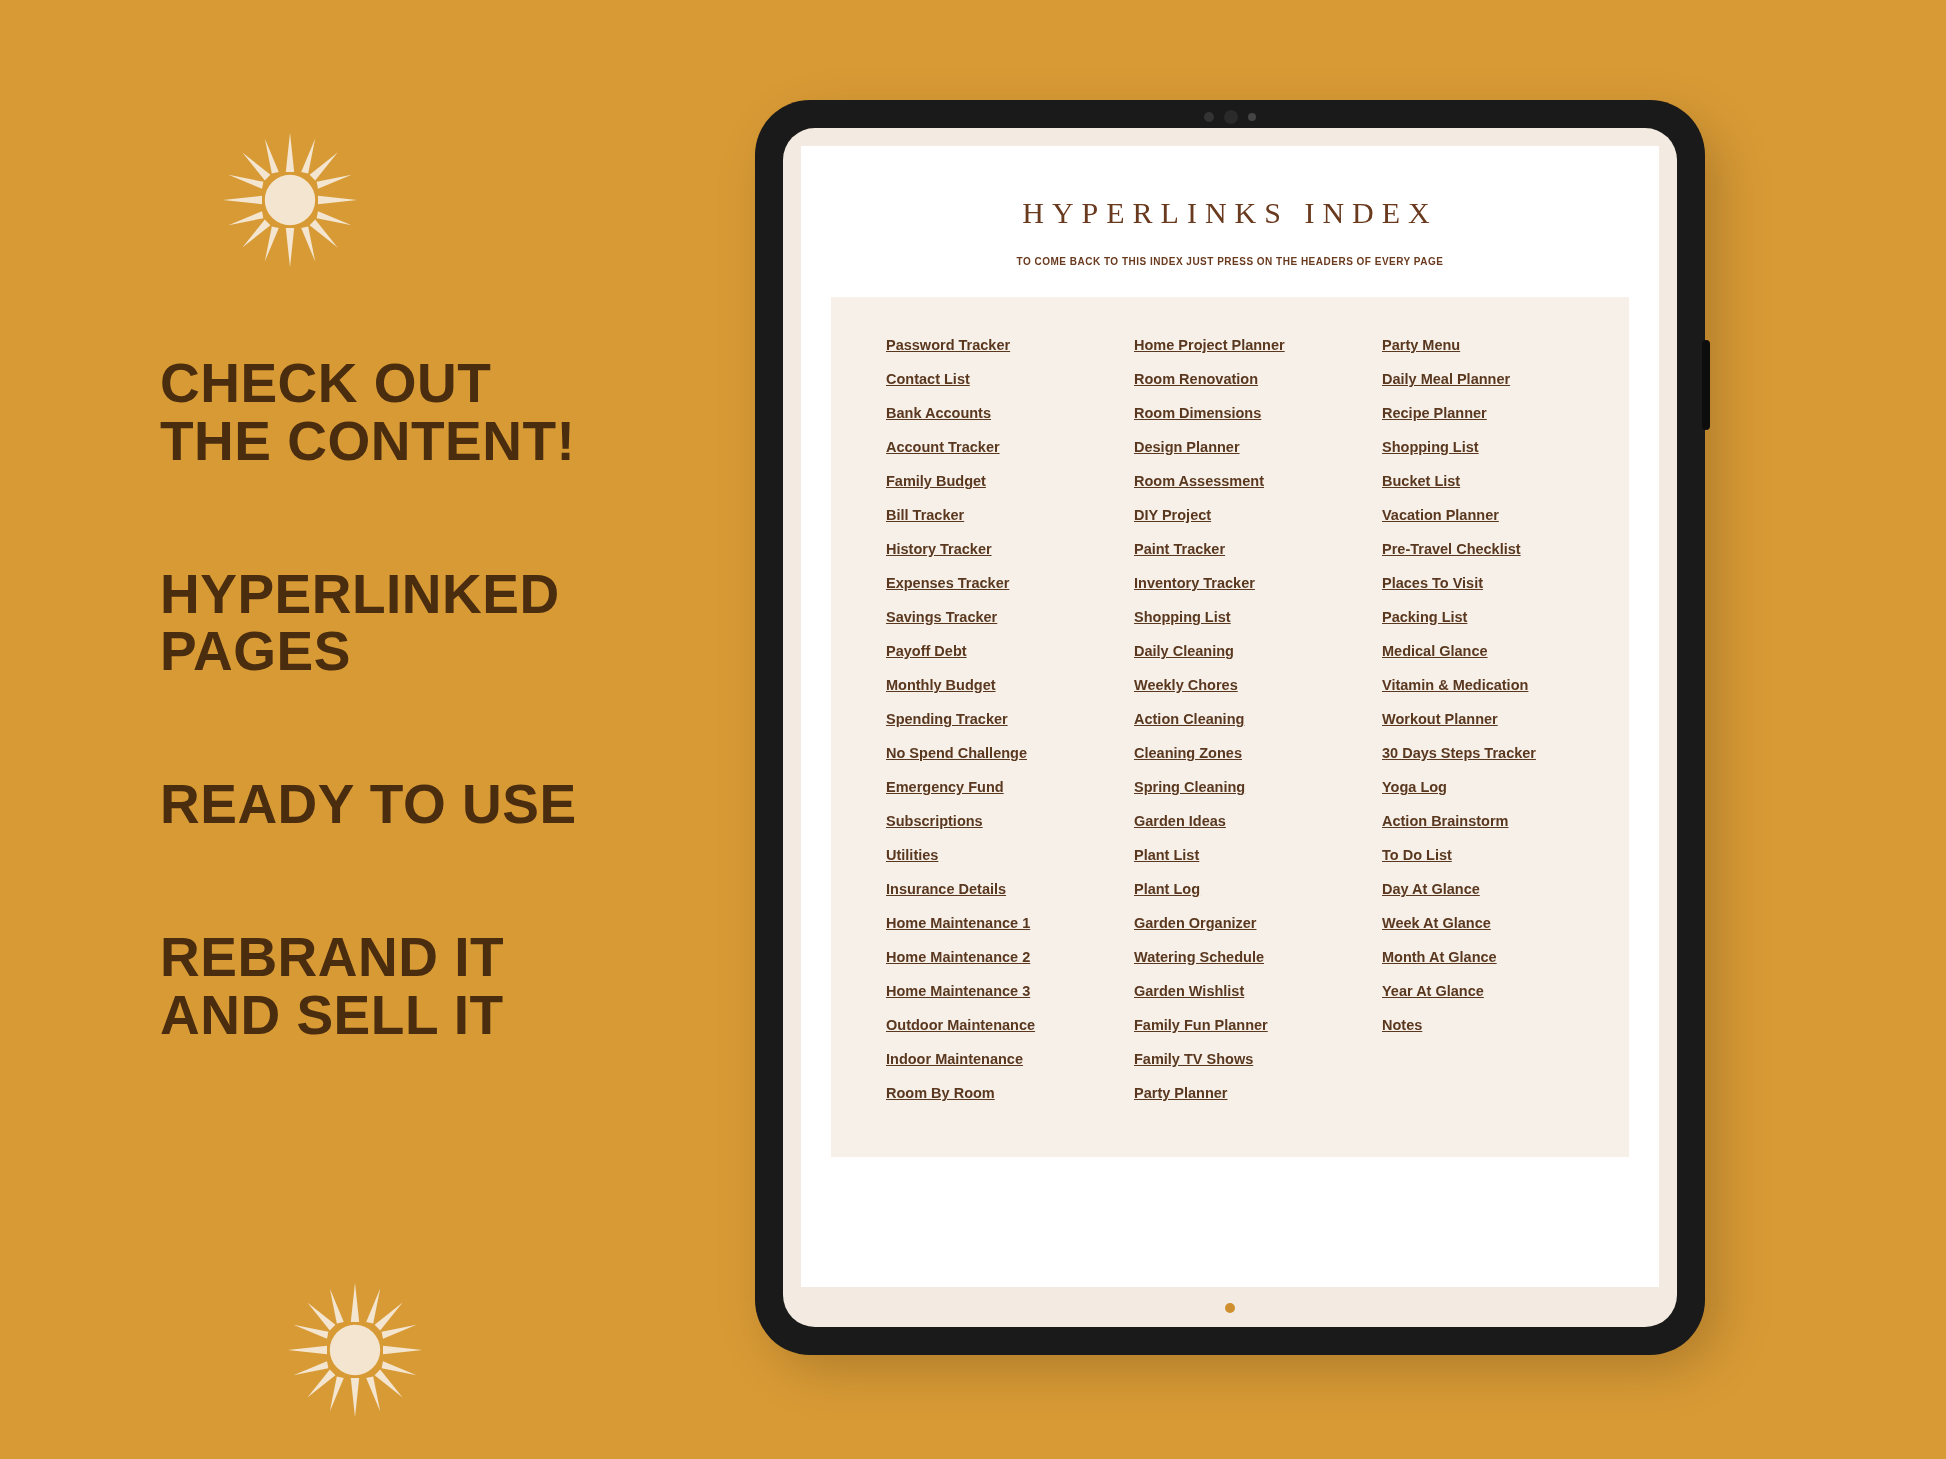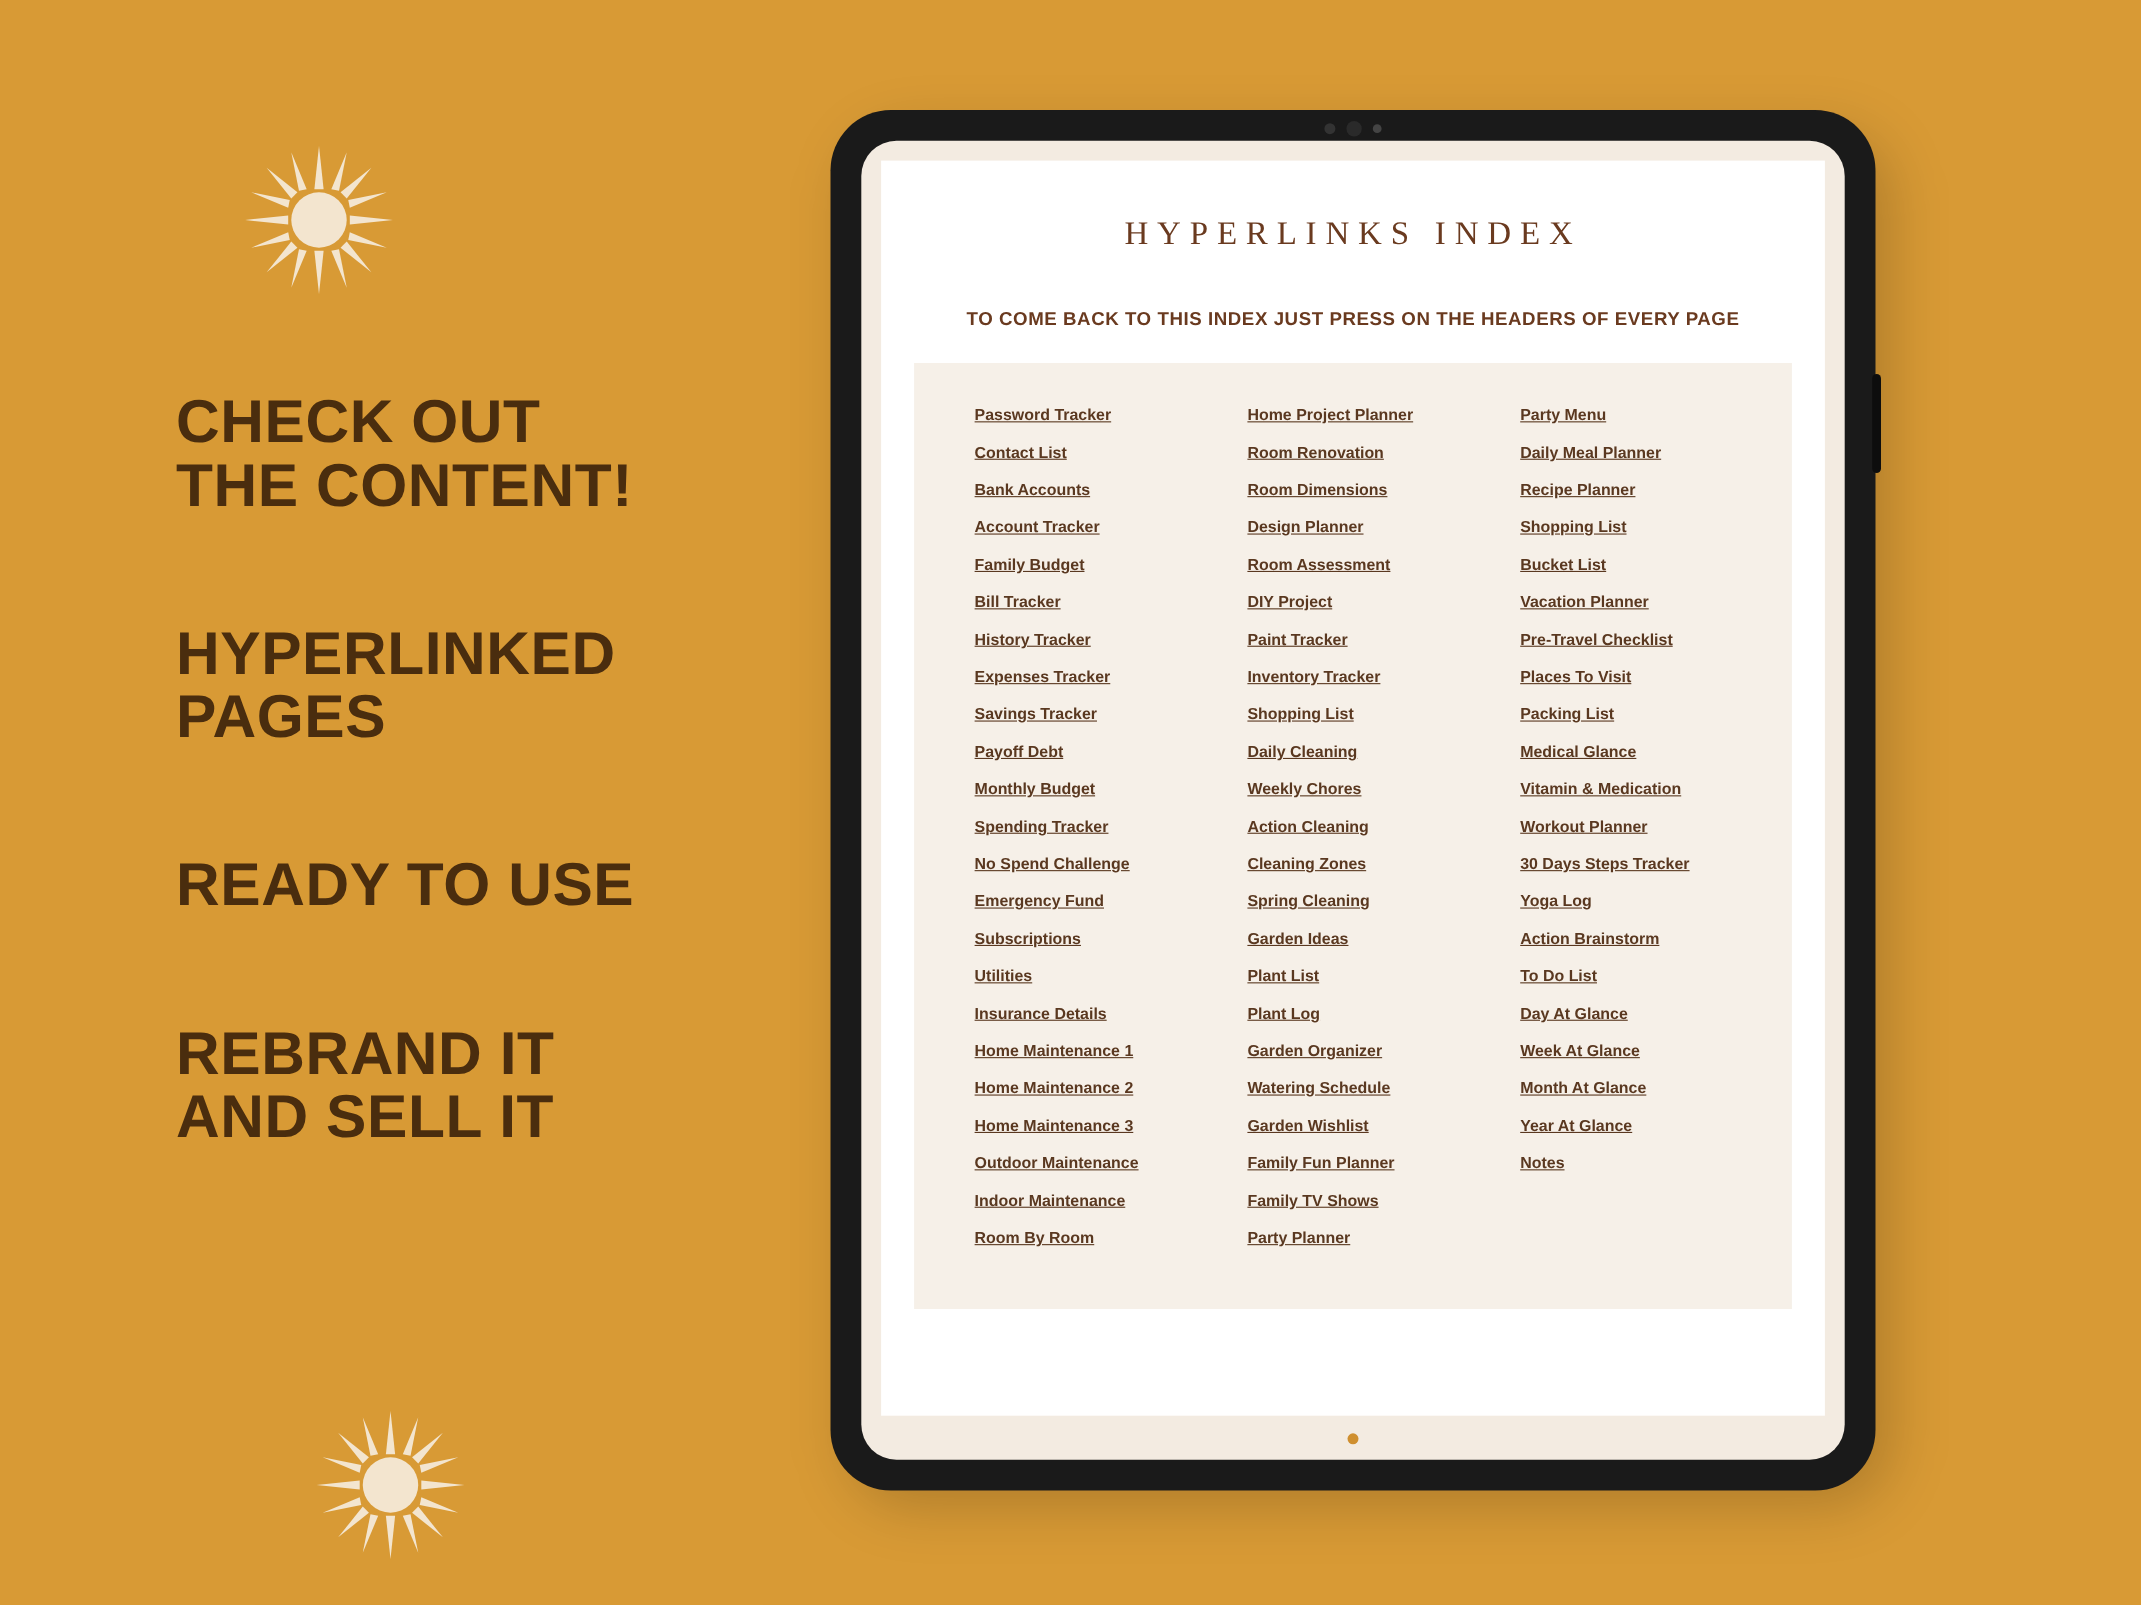--- a/index.html
+++ b/index.html
@@ -103,26 +103,26 @@
     background: #fff;
     padding: 50px 30px 30px 30px;
   }
   .title {
     text-align: center;
     color: #6a3a1f;
     font-size: 30px;
     letter-spacing: 8px;
     font-weight: 400;
     font-family: Georgia, "Times New Roman", serif;
-    margin-bottom: 50px;
+    margin-bottom: 26px;
   }
   .subtitle {
     text-align: center;
     color: #6a3a1f;
-    font-size: 17px;
+    font-size: 10px;
     font-weight: 700;
     letter-spacing: 0.5px;
     margin-bottom: 30px;
   }
   .index-box {
     background: #f6f0e8;
     padding: 40px 55px;
     display: flex;
     gap: 56px;
     min-height: 860px;

